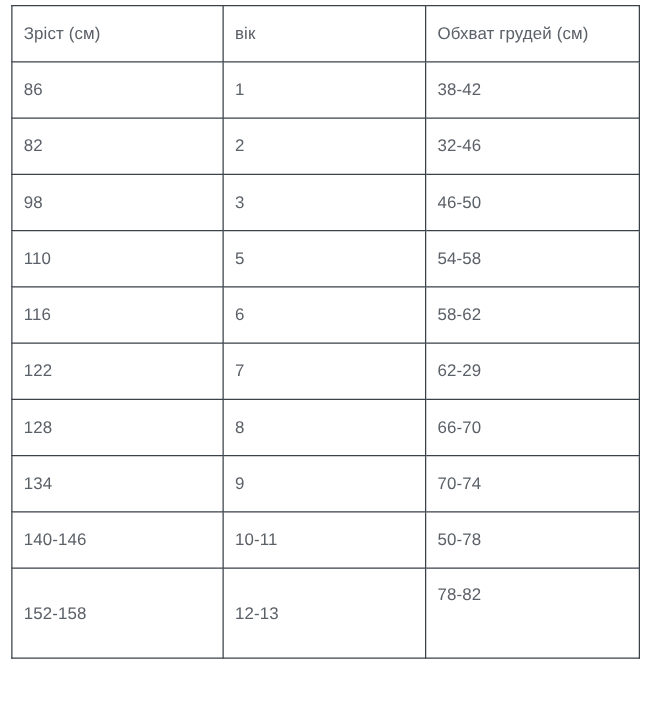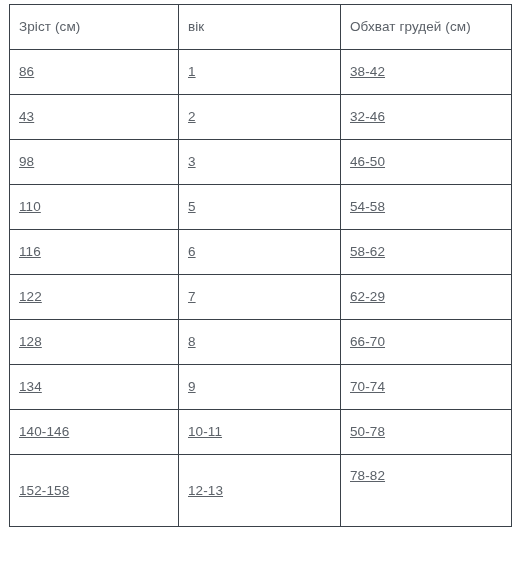--- a/index.html
+++ b/index.html
@@ -50,21 +50,20 @@
     letter-spacing: 0.1px;
     white-space: nowrap;
   }
 
   .size-table thead th {
     height: 44px;
   }
 
   .size-table tbody td {
     height: 44px;
-    text-decoration: underline;
   }
 
   
   .size-table tbody tr.row-tall td {
     height: 59px;
   }
   
   .size-table tbody tr.row-tall td.cell-chest {
     vertical-align: top;
     padding-top: 12px;
@@ -88,21 +87,21 @@
         <th>Обхват грудей (см)</th>
       </tr>
     </thead>
     <tbody>
       <tr>
         <td class="cell-height">86</td>
         <td class="cell-age">1</td>
         <td class="cell-chest">38-42</td>
       </tr>
       <tr>
-        <td class="cell-height">43</td>
+        <td class="cell-height">82</td>
         <td class="cell-age">2</td>
         <td class="cell-chest">32-46</td>
       </tr>
       <tr>
         <td class="cell-height">98</td>
         <td class="cell-age">3</td>
         <td class="cell-chest">46-50</td>
       </tr>
       <tr>
         <td class="cell-height">110</td>

